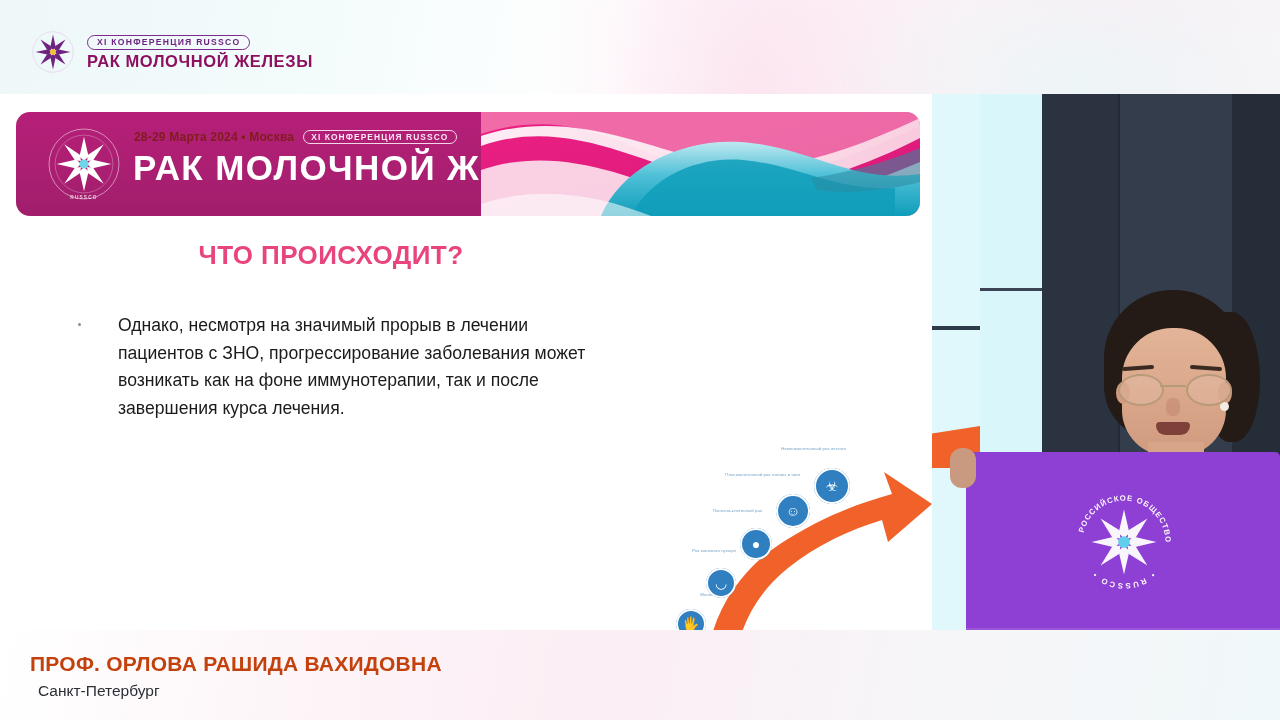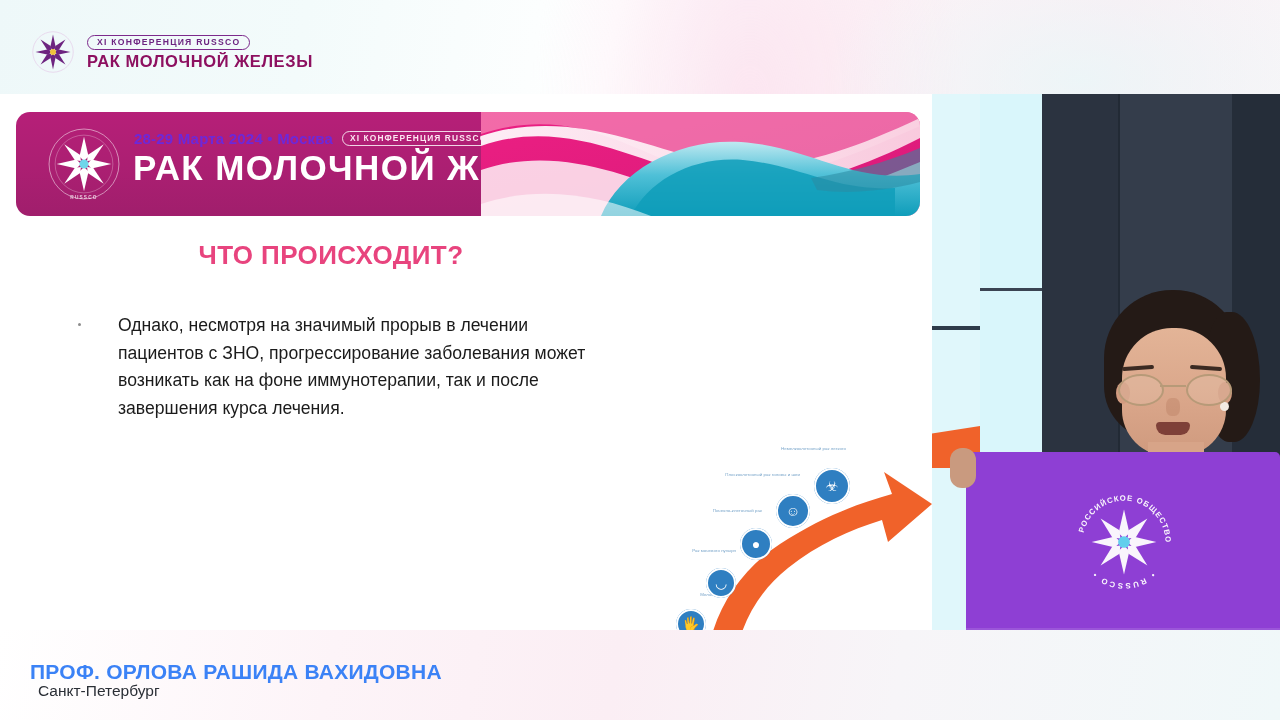--- a/index.html
+++ b/index.html
@@ -60,21 +60,21 @@
   }
   .banner-left{
     position:absolute;left:0;top:0;width:465px;height:104px;
     background:linear-gradient(180deg,#b61f78 0%,#ab1f72 55%,#a01e6c 100%);
   }
   .banner-logo{position:absolute;left:30px;top:14px;width:76px;height:76px;}
   .banner-meta{
     position:absolute;left:118px;top:18px;display:flex;align-items:center;gap:9px;
   }
   .banner-date{
-    color:#6d28d9;font-size:15px;font-weight:700;letter-spacing:.2px;white-space:nowrap;
+    color:#7f1d1d;font-size:12px;font-weight:700;letter-spacing:.2px;white-space:nowrap;
   }
   .banner-pill{
     border:1px solid rgba(255,255,255,.82);border-radius:9px;
     padding:2px 7px;color:#fde6f2;font-size:8.4px;letter-spacing:1.1px;font-weight:700;
     white-space:nowrap;line-height:1;
   }
   .banner-head{
     position:absolute;left:117px;top:38px;
     color:#ffffff;font-size:35px;font-weight:800;letter-spacing:1.4px;
     line-height:1;white-space:nowrap;
@@ -193,22 +193,22 @@
     clip-path:polygon(0 18%,100% 0,100% 100%,0 100%);
   }
 
   
   .lower{
     position:absolute;left:0;top:630px;width:1280px;height:90px;
     background:linear-gradient(100deg,#ffffff 0%,#fdf4f8 26%,#fbeef4 48%,#f7f5f8 70%,#f0f8f9 100%);
   }
   .lower-name{
     position:absolute;left:30px;top:652px;
-    font-size:21px;font-weight:800;letter-spacing:.25px;color:#3b82f6;
-    font-family:"Liberation Sans","DejaVu Sans",sans-serif;white-space:nowrap;margin-top:8px;
+    font-size:21px;font-weight:800;letter-spacing:.25px;color:#c2410c;
+    font-family:"Liberation Sans","DejaVu Sans",sans-serif;white-space:nowrap;
   }
   .lower-city{
     position:absolute;left:38px;top:682px;
     font-size:15.5px;font-weight:400;color:#2b2f36;
     font-family:"Liberation Sans","DejaVu Sans",sans-serif;white-space:nowrap;
   }
 </style>
 </head>
 <body>
 

